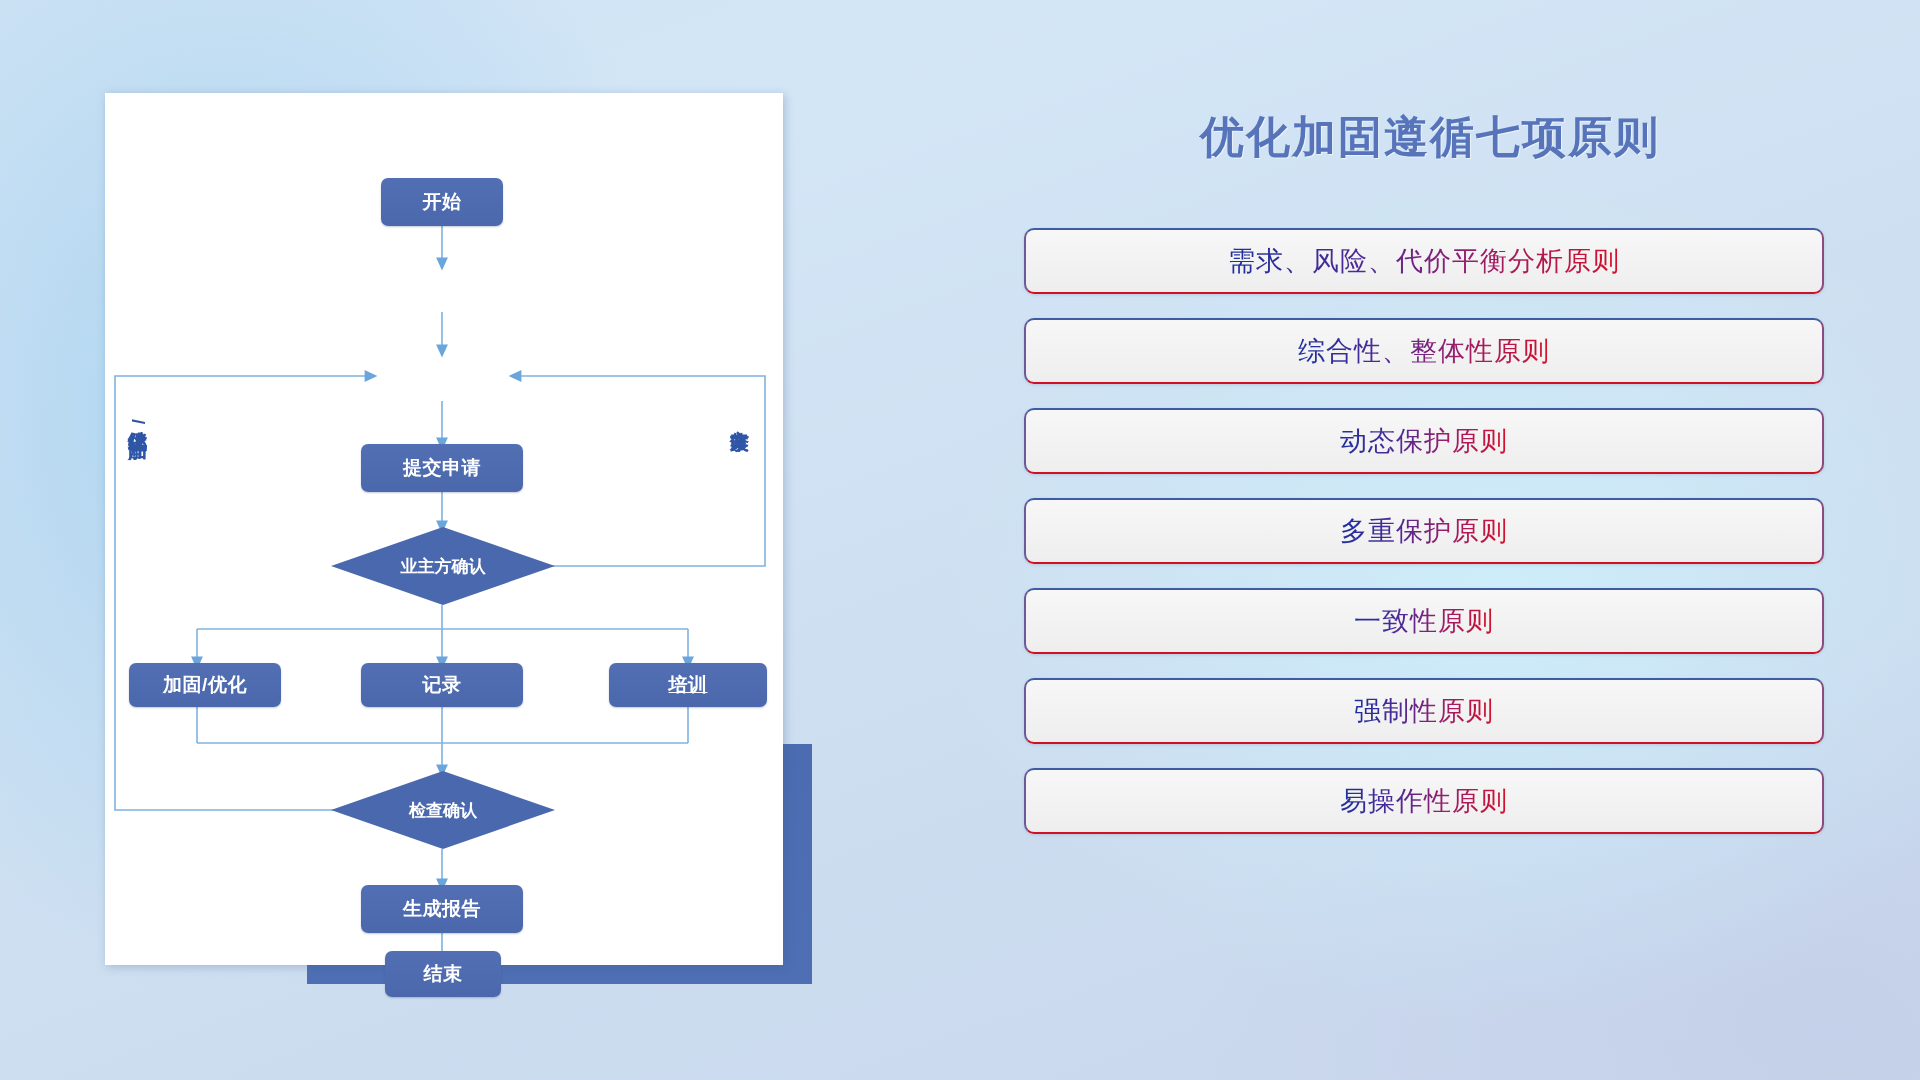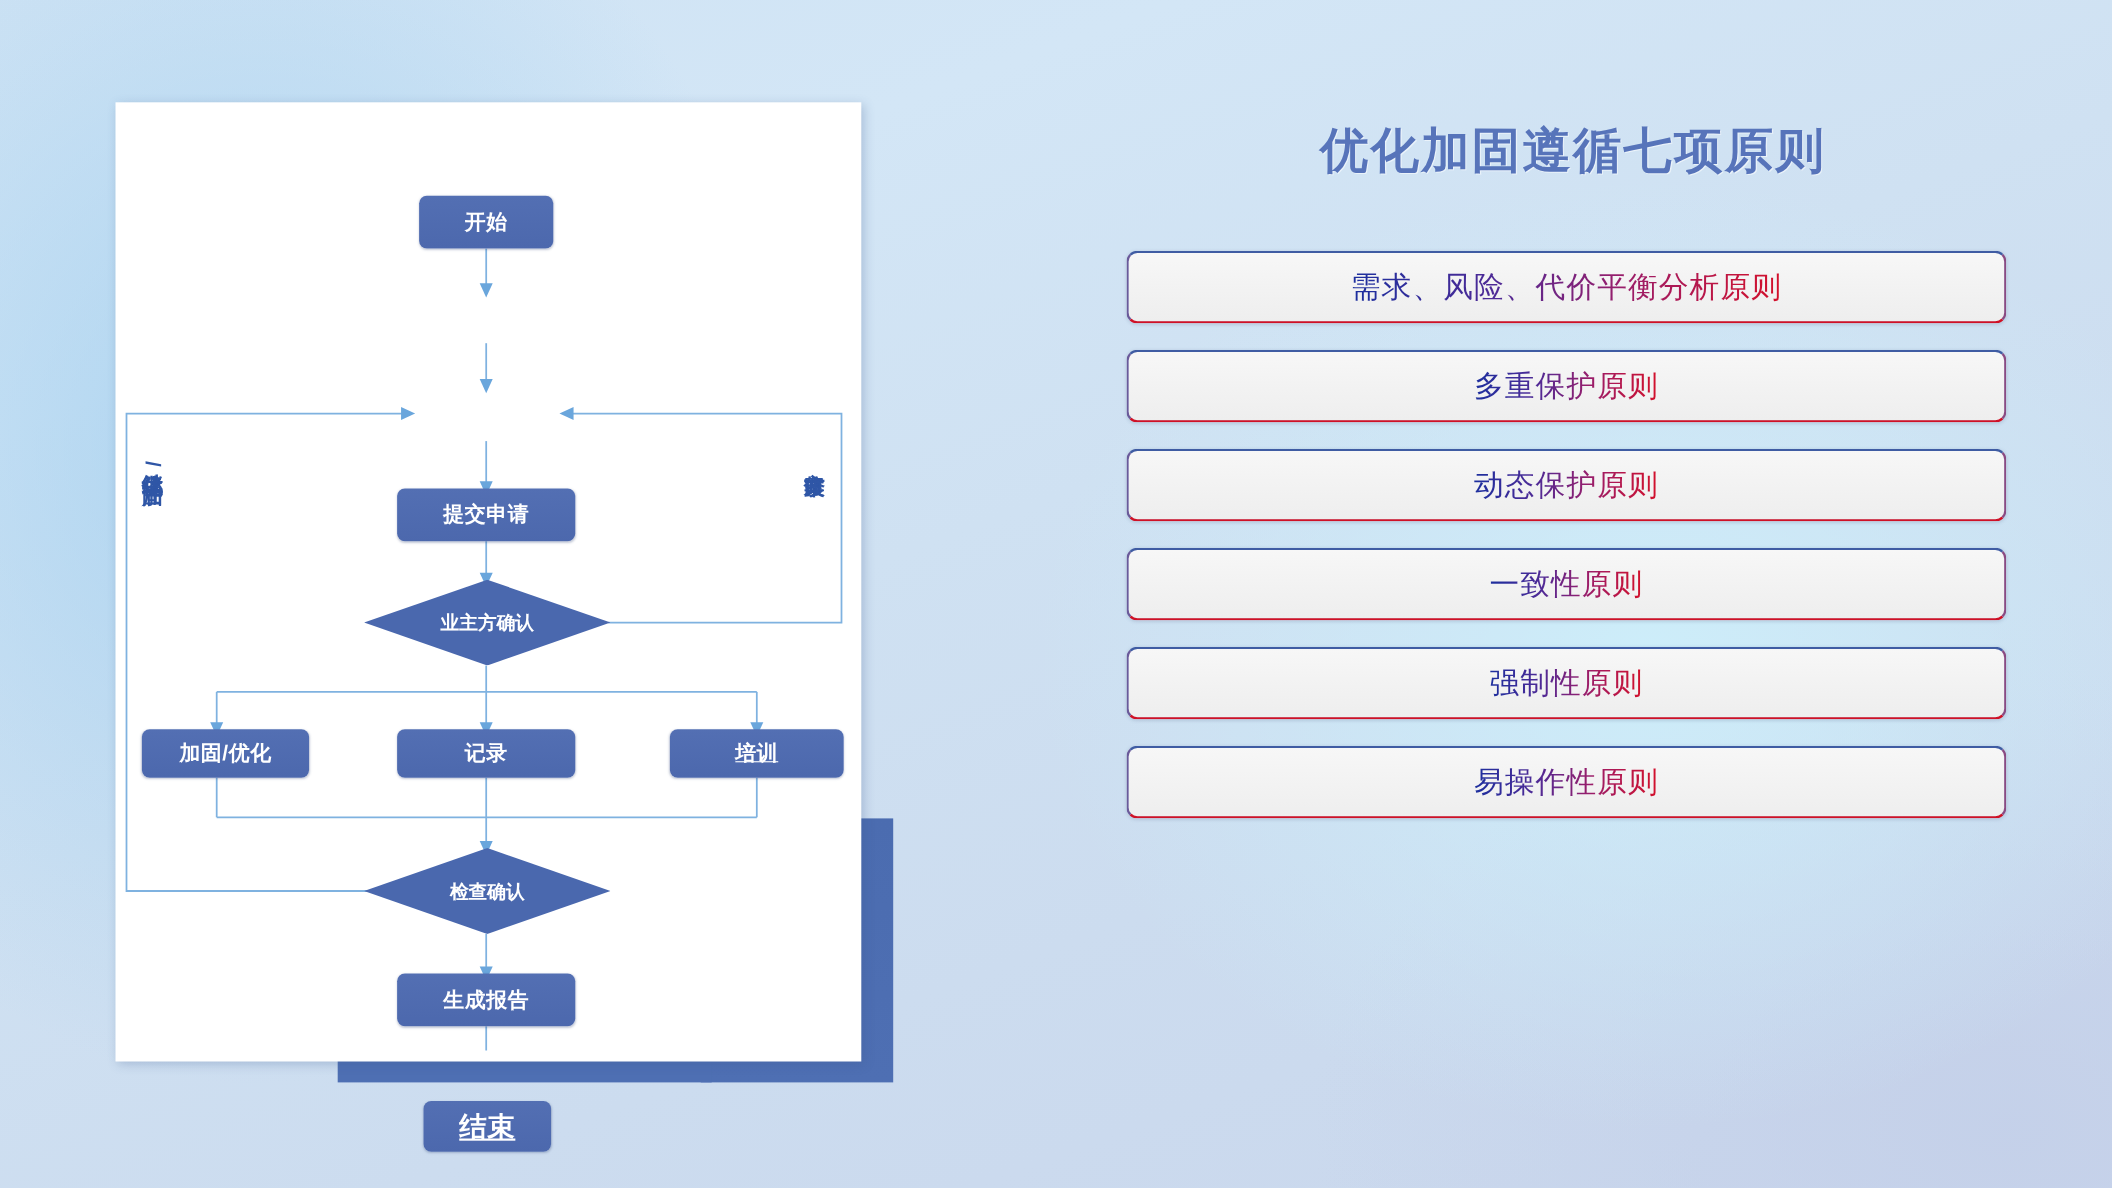--- a/index.html
+++ b/index.html
@@ -180,45 +180,48 @@
     </div>
 
     <div class="diamond" style="left:226px; top:678px; width:224px; height:78px; font-size:17px;">
       <span>检查确认</span>
     </div>
 
     <div class="node" style="left:256px; top:792px; width:162px; height:48px; font-size:19px;">
       <span>生成报告</span>
     </div>
 
-    <div class="node" style="left:280px; top:908px; width:116px; height:46px; font-size:25px;text-decoration:underline;">
+    <div class="node" style="left:280px; top:858px; width:116px; height:46px; font-size:19px;">
       <span>结束</span>
     </div>
 
     <div class="side-label" style="left:22px; top:322px; height:200px;">继续优化/加固</div>
 
     <div class="side-label" style="left:624px; top:322px; height:130px;">方案修改</div>
 
   </div>
 </div>
 
 <div id="right-area">
 
   <div class="deck-title">优化加固遵循七项原则</div>
 
   <div class="principles">
 
     <div class="principle">
       <span>需求、风险、代价平衡分析原则</span>
     </div>
     <div class="principle">
+      <span>综合性、整体性原则</span>
+    </div>
+    <div class="principle">
+      <span>动态保护原则</span>
+    </div>
+    <div class="principle">
       <span>多重保护原则</span>
-    </div>
-    <div class="principle">
-      <span>动态保护原则</span>
     </div>
     <div class="principle">
       <span>一致性原则</span>
     </div>
     <div class="principle">
       <span>强制性原则</span>
     </div>
     <div class="principle">
       <span>易操作性原则</span>
     </div>

